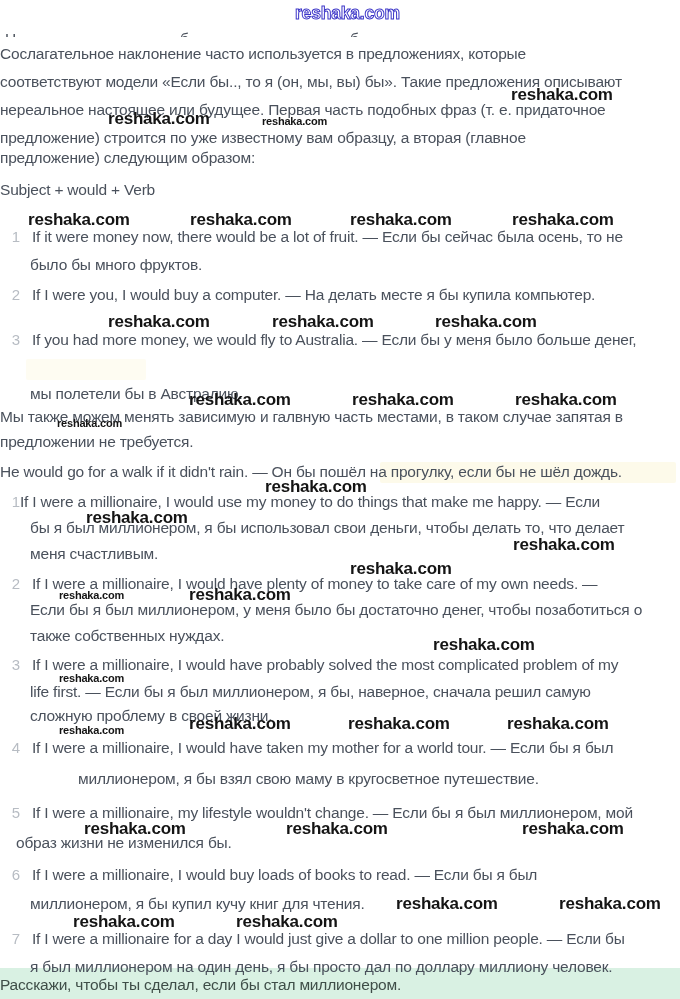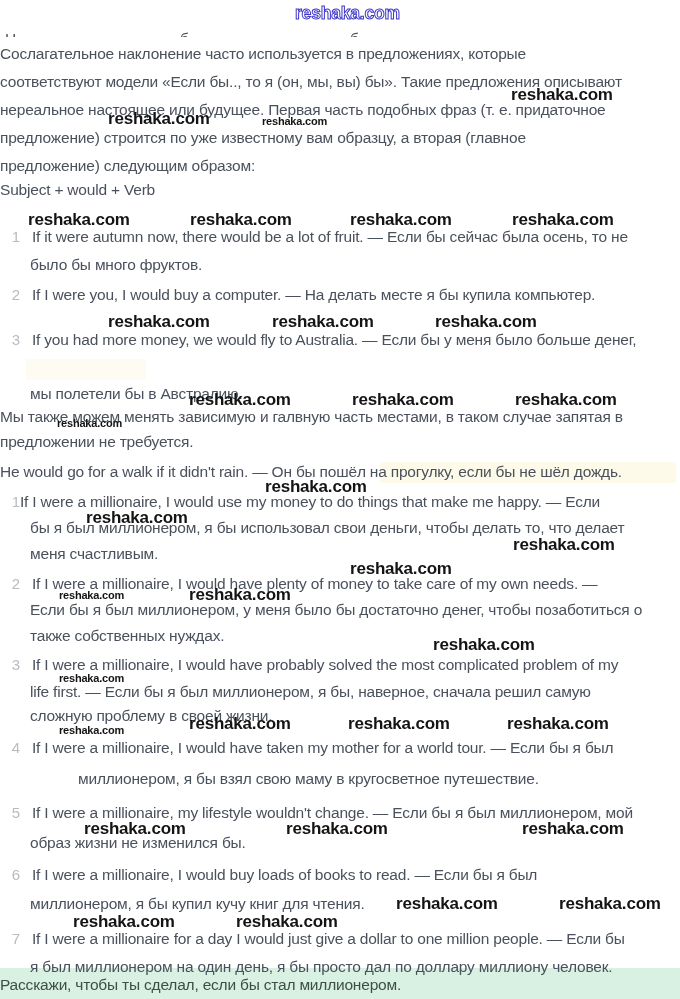--- a/index.html
+++ b/index.html
@@ -51,27 +51,27 @@
       <span class="frag" style="left: 350px;">б</span>
     </div>
   <div class="task-band" style="top: 968px; height: 31px; background: rgb(217, 241, 227);"></div>
   <div class="task-text" style="left: 0px; top: 975px; color: rgb(63, 78, 72);">Расскажи, чтобы ты сделал, если бы стал миллионером.</div>
 <div class="hl" style="left: 380px; top: 462px; width: 296px; height: 21px; background: rgb(251, 246, 217); opacity: 0.55;"></div>
     <div class="hl" style="left: 26px; top: 359px; width: 120px; height: 21px; background: rgb(251, 246, 217); opacity: 0.35;"></div>
     <div class="line" style="left: 0px; top: 44px;">Сослагательное наклонение часто используется в предложениях, которые</div>
     <div class="line" style="left: 0px; top: 72px;">соответствуют модели «Если бы.., то я (он, мы, вы) бы». Такие предложения описывают</div>
     <div class="line" style="left: 0px; top: 100px;">нереальное настоящее или будущее. Первая часть подобных фраз (т. е. придаточное</div>
     <div class="line" style="left: 0px; top: 128px;">предложение) строится по уже известному вам образцу, а вторая (главное</div>
-    <div class="line" style="left: 0px; top: 156px;">предложение) следующим образом:</div>
+    <div class="line" style="left: 0px; top: 148px;">предложение) следующим образом:</div>
     <div class="line" style="left: 0px; top: 180px;">Subject + would + Verb</div>
     <div class="line" style="left: 0px; top: 407px;">Мы также можем менять зависимую и галвную часть местами, в таком случае запятая в</div>
     <div class="line" style="left: 0px; top: 432px;">предложении не требуется.</div>
     <div class="line" style="left: 0px; top: 462px;">He would go for a walk if it didn't rain. — Он бы пошёл на прогулку, если бы не шёл дождь.</div>
     <div class="num" style="left: 6px; top: 227px;">1</div>
-    <div class="line" style="left: 32px; top: 227px;">If it were autumn now, there would be a lot of fruit. — Если бы сейчас была осень, то не</div>
+    <div class="line" style="left: 32px; top: 227px;">If it were money now, there would be a lot of fruit. — Если бы сейчас была осень, то не</div>
     <div class="line" style="left: 30px; top: 255px;">было бы много фруктов.</div>
     <div class="num" style="left: 6px; top: 285px;">2</div>
     <div class="line" style="left: 32px; top: 285px;">If I were you, I would buy a computer. — На делать месте я бы купила компьютер.</div>
     <div class="num" style="left: 6px; top: 330px;">3</div>
     <div class="line" style="left: 32px; top: 330px;">If you had more money, we would fly to Australia. — Если бы у меня было больше денег,</div>
     <div class="line" style="left: 30px; top: 359px; margin-top: 25px;">мы полетели бы в Австралию.</div>
     <div class="num" style="left: 6px; top: 492px;">1</div>
     <div class="line" style="left: 20px; top: 492px;">If I were a millionaire, I would use my money to do things that make me happy. — Если</div>
     <div class="line" style="left: 30px; top: 518px;">бы я был миллионером, я бы использовал свои деньги, чтобы делать то, что делает</div>
     <div class="line" style="left: 30px; top: 544px;">меня счастливым.</div>
@@ -81,21 +81,21 @@
     <div class="line" style="left: 30px; top: 626px;">также собственных нуждах.</div>
     <div class="num" style="left: 6px; top: 655px;">3</div>
     <div class="line" style="left: 32px; top: 655px;">If I were a millionaire, I would have probably solved the most complicated problem of my</div>
     <div class="line" style="left: 30px; top: 682px;">life first. — Если бы я был миллионером, я бы, наверное, сначала решил самую</div>
     <div class="line" style="left: 30px; top: 706px;">сложную проблему в своей жизни.</div>
     <div class="num" style="left: 6px; top: 738px;">4</div>
     <div class="line" style="left: 32px; top: 738px;">If I were a millionaire, I would have taken my mother for a world tour. — Если бы я был</div>
     <div class="line" style="left: 30px; top: 769px; margin-left: 48px;">миллионером, я бы взял свою маму в кругосветное путешествие.</div>
     <div class="num" style="left: 6px; top: 803px;">5</div>
     <div class="line" style="left: 32px; top: 803px;">If I were a millionaire, my lifestyle wouldn't change. — Если бы я был миллионером, мой</div>
-    <div class="line" style="left: 30px; top: 833px;">образ жизни не изменился бы.</div>
+    <div class="line" style="left: 16px; top: 833px;">образ жизни не изменился бы.</div>
     <div class="num" style="left: 6px; top: 865px;">6</div>
     <div class="line" style="left: 32px; top: 865px;">If I were a millionaire, I would buy loads of books to read. — Если бы я был</div>
     <div class="line" style="left: 30px; top: 894px;">миллионером, я бы купил кучу книг для чтения.</div>
     <div class="num" style="left: 6px; top: 929px;">7</div>
     <div class="line" style="left: 32px; top: 929px;">If I were a millionaire for a day I would just give a dollar to one million people. — Если бы</div>
     <div class="line" style="left: 30px; top: 957px;">я был миллионером на один день, я бы просто дал по доллару миллиону человек.</div>
     <div class="wm outline" style="left: 295px; top: 3px;">reshaka.com</div>
     <div class="wm large" style="left: 511px; top: 85px;">reshaka.com</div>
     <div class="wm large" style="left: 108px; top: 109px;">reshaka.com</div>
     <div class="wm large" style="left: 28px; top: 210px;">reshaka.com</div>

